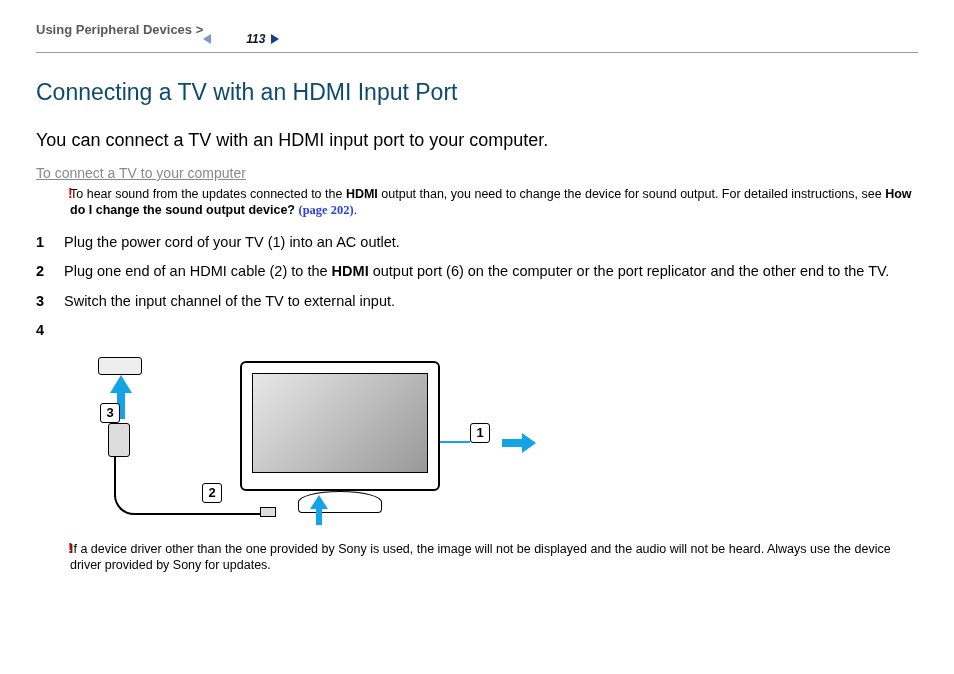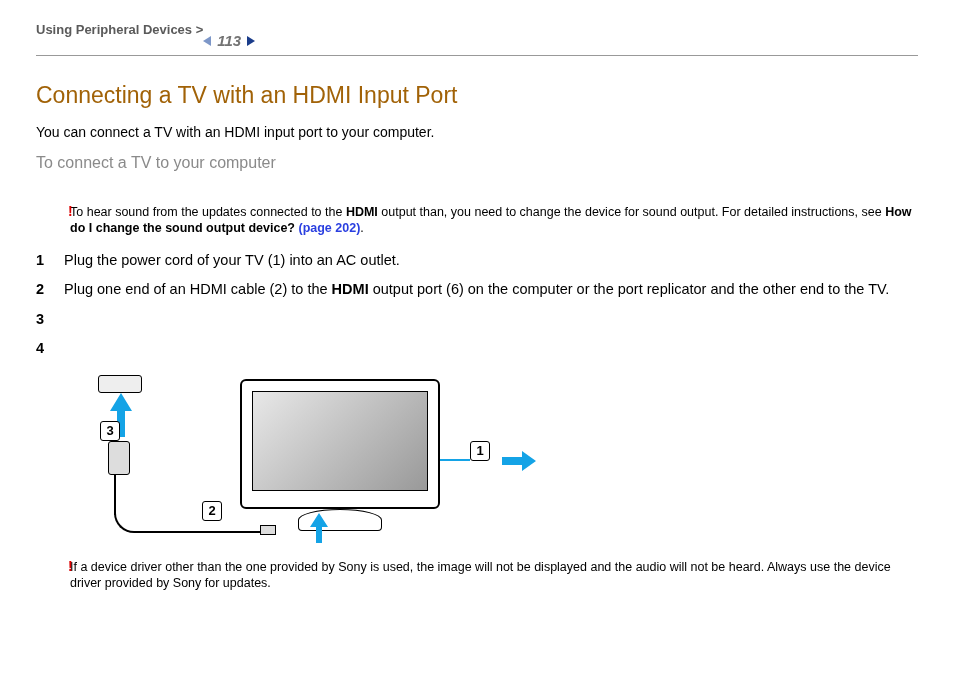--- a/index.html
+++ b/index.html
@@ -26,64 +26,66 @@
     color: #5a5a5a;
     line-height: 1.3;
   }
   .pagecontrols {
     display: flex;
     align-items: center;
     gap: 6px;
     padding-top: 10px;
   }
   .pagenum {
-    font-size: 15px;
+    font-size: 12px;
     font-weight: bold;
     font-style: italic;
-    color: #737373;
+    color: #0f172a;
+    margin-left: 29px;
   }
   .tri-left, .tri-right {
     width: 0; height: 0;
     border-top: 5px solid transparent;
     border-bottom: 5px solid transparent;
   }
   .tri-left { border-right: 8px solid #7d97c8; }
   .tri-right { border-left: 8px solid #1a3c8a; }
   h1 {
     font-size: 23px;
     font-weight: normal;
-    color: #a16207;
-    margin-bottom: 15px;
+    color: #0c4a6e;
+    margin-bottom: 24px;
   }
   .intro {
+    font-size: 18px;
+    margin-bottom: 14px;
+  }
+  h2 {
     font-size: 14px;
-    margin-bottom: 14px;
-  }
-  h2 {
-    font-size: 16px;
     font-weight: normal;
     color: #8a8a8a;
-    margin-bottom: 32px;
+    margin-bottom: 5px;
+    text-decoration: underline;
   }
   .note {
     font-size: 12.5px;
     margin: 0 0 14px 34px;
     line-height: 1.3;
     position: relative;
   }
   .note .bang {
     color: #d00;
     font-weight: bold;
     position: absolute;
     left: -2px;
     top: -2px;
     font-size: 14px;
   }
   .note b { font-weight: bold; }
-  .link { color: #2a3fe0; font-weight: bold; }
+  .link { color: #2a3fe0; font-weight: bold; font-family: Liberation Serif, serif; }
   ol.steps {
     list-style: none;
     margin-left: 0;
     font-size: 14.5px;
   }
   ol.steps li {
     display: flex;
     gap: 14px;
     margin-bottom: 10px;
     line-height: 1.35;
@@ -186,20 +188,21 @@
   <li>
       <span class="num">1</span>
       <span>Plug the power cord of your TV (1) into an AC outlet.</span>
     </li>
   <li>
       <span class="num">2</span>
       <span><span>Plug one end of an HDMI cable (2) to the </span><b>HDMI</b><span> output port (6) on the computer or the port replicator and the other end to the TV.</span></span>
     </li>
   <li>
       <span class="num">3</span>
+      <span>Switch the input channel of the TV to external input.</span>
     </li>
   <li>
       <span class="num">4</span>
     </li>
 </ol>
 
 <div class="figure">
   <div class="hdmi-port"></div>
   <div class="aup" style="left:40px; top:24px;">
     <svg width="22" height="44">

